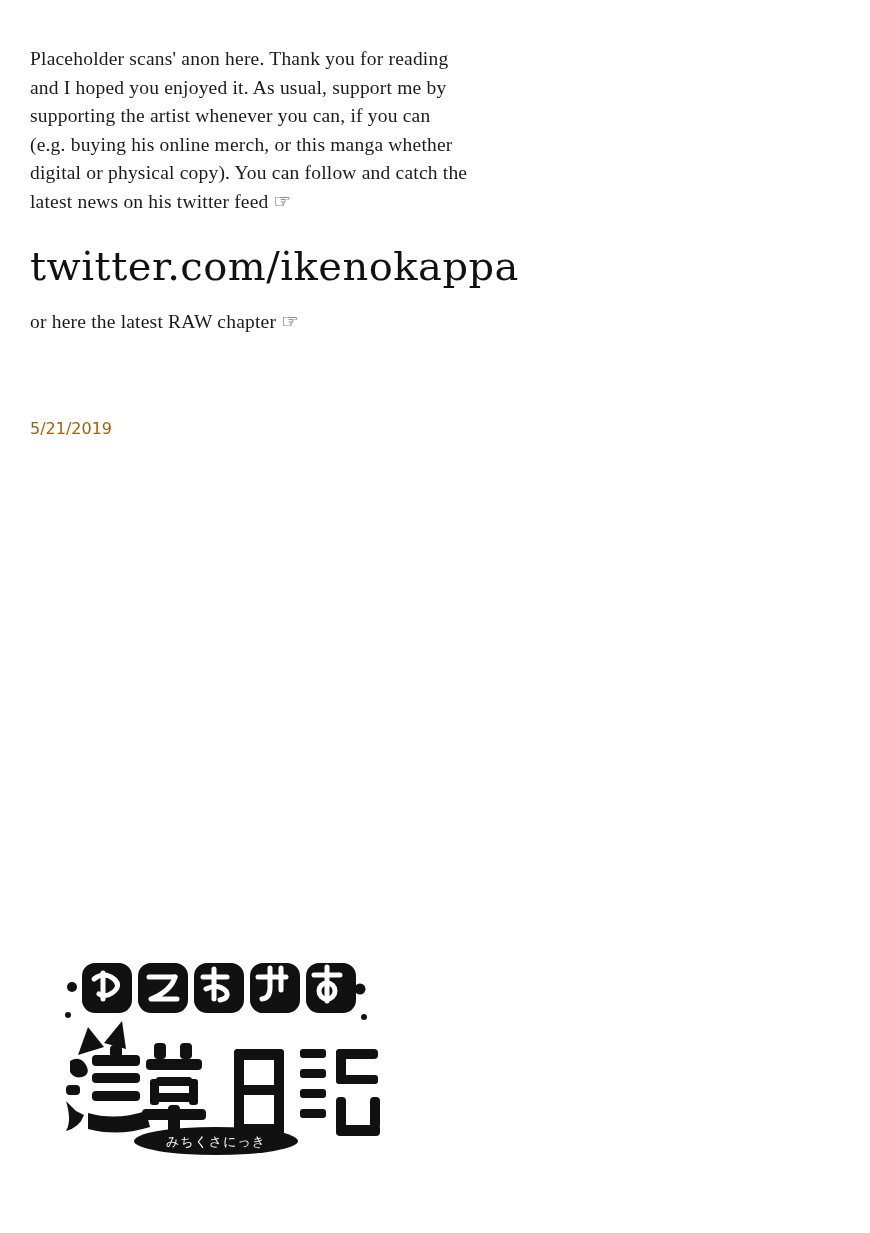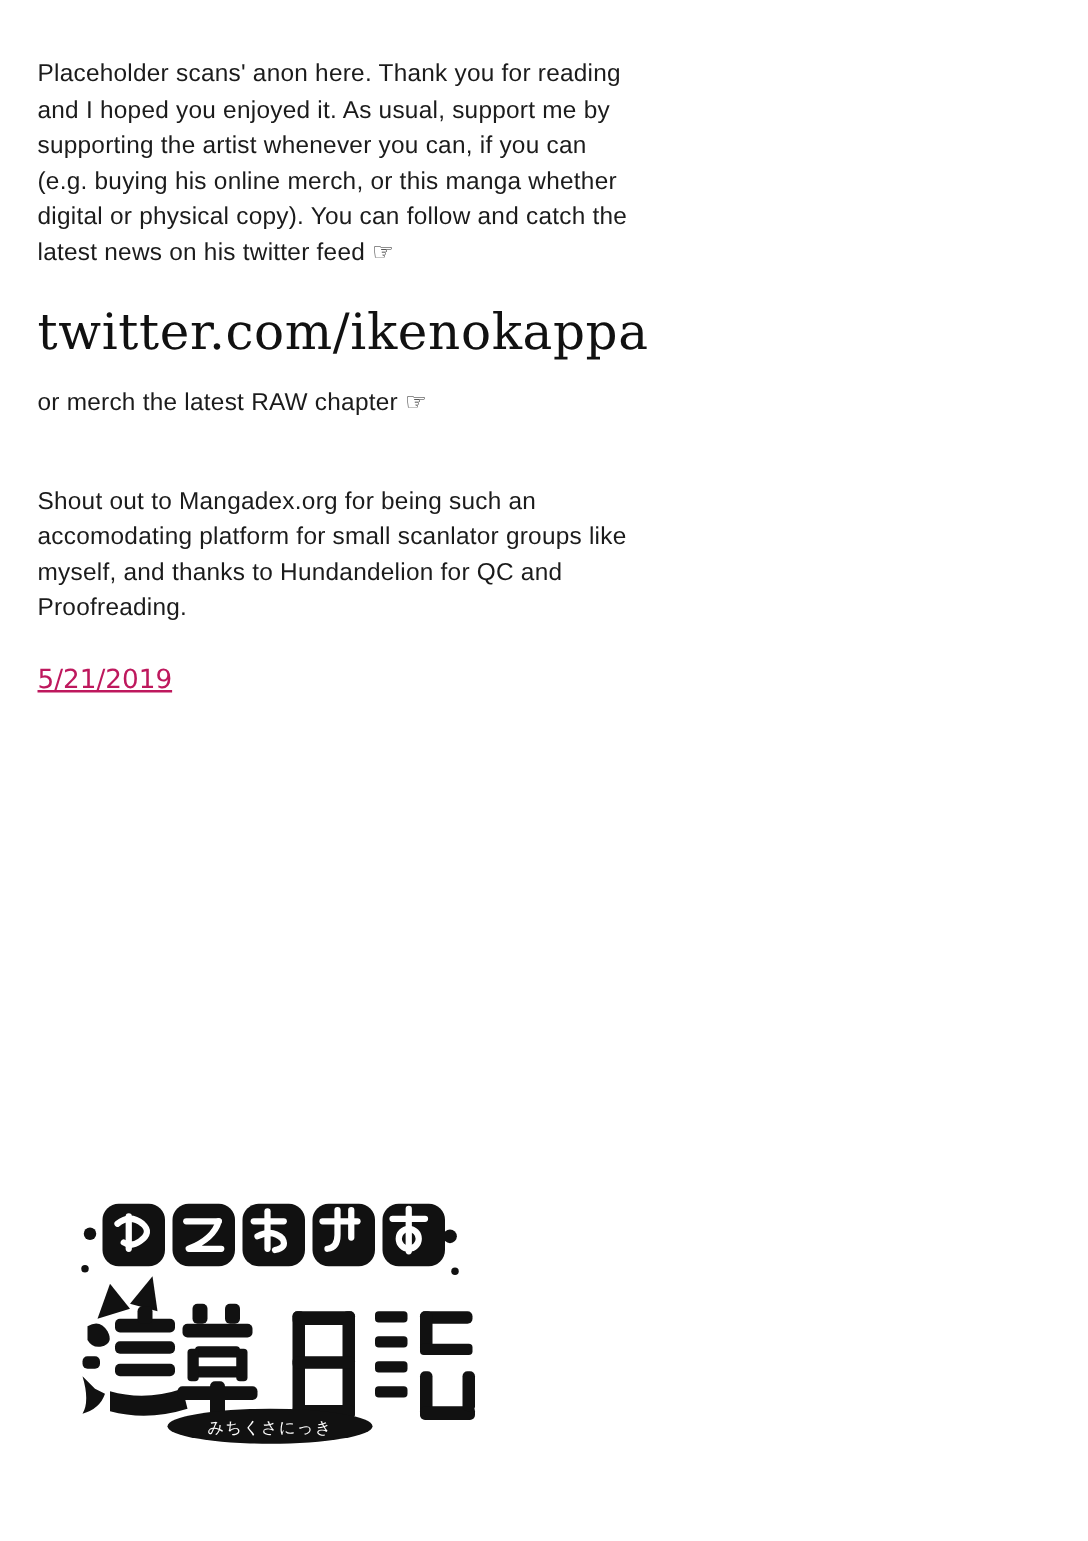--- a/index.html
+++ b/index.html
@@ -16,21 +16,21 @@
     font-family: "DejaVu Sans", sans-serif;
     color: #1a1a1a;
   }
   .content {
     position: absolute;
     left: 30px;
     top: 45px;
     width: 600px;
   }
   .para {
-    font-family: Liberation Sans, sans-serif;
+    font-family: Liberation Serif, serif;
     font-size: 19.5px;
     line-height: 28.5px;
     letter-spacing: 0.2px;
     color: #1b1b1b;
     white-space: pre-line;
     margin: 0;
   }
   .bigline {
     font-family: "DejaVu Serif", serif;
     font-size: 40px;
@@ -40,25 +40,24 @@
     margin: 0;
   }
   .spacer-a { height: 30px; }
   .spacer-b { height: 22px; }
   .spacer-c { height: 26px; }
   .spacer-d { height: 24px; }
   .spacer-e { height: 28px; }
 
   .date {
     font-family: "DejaVu Sans", sans-serif;
-    font-size: 21px;
+    font-size: 16px;
     line-height: 28px;
-    color: #be185d;
-    margin: 0;
-    text-decoration: underline;
+    color: #a16207;
+    margin: 0;
   }
 
   
   .logo {
     position: absolute;
     left: 48px;
     top: 945px;
     width: 350px;
     height: 215px;
   }
@@ -77,31 +76,27 @@
 (e.g. buying his online merch, or this manga whether
 digital or physical copy). You can follow and catch the
 latest news on his twitter feed ☞</p>
 
     <div class="spacer-a"></div>
 
     <p class="bigline">twitter.com/ikenokappa</p>
 
     <div class="spacer-b"></div>
 
-    <p class="para">or merch the latest RAW chapter ☞</p>
+    <p class="para">or here the latest RAW chapter ☞</p>
 
     <div class="spacer-c"></div>
 
 
     <div class="spacer-d"></div>
 
-    <p class="para">Shout out to Mangadex.org for being such an
-accomodating platform for small scanlator groups like
-myself, and thanks to Hundandelion for QC and
-Proofreading.</p>
 
     <div class="spacer-e"></div>
 
     <p class="date">5/21/2019</p>
   </div>
 
   <div class="logo">
     <svg width="350" height="215" viewBox="0 0 350 215" xmlns="http://www.w3.org/2000/svg">
 
       <g fill="#111111">

